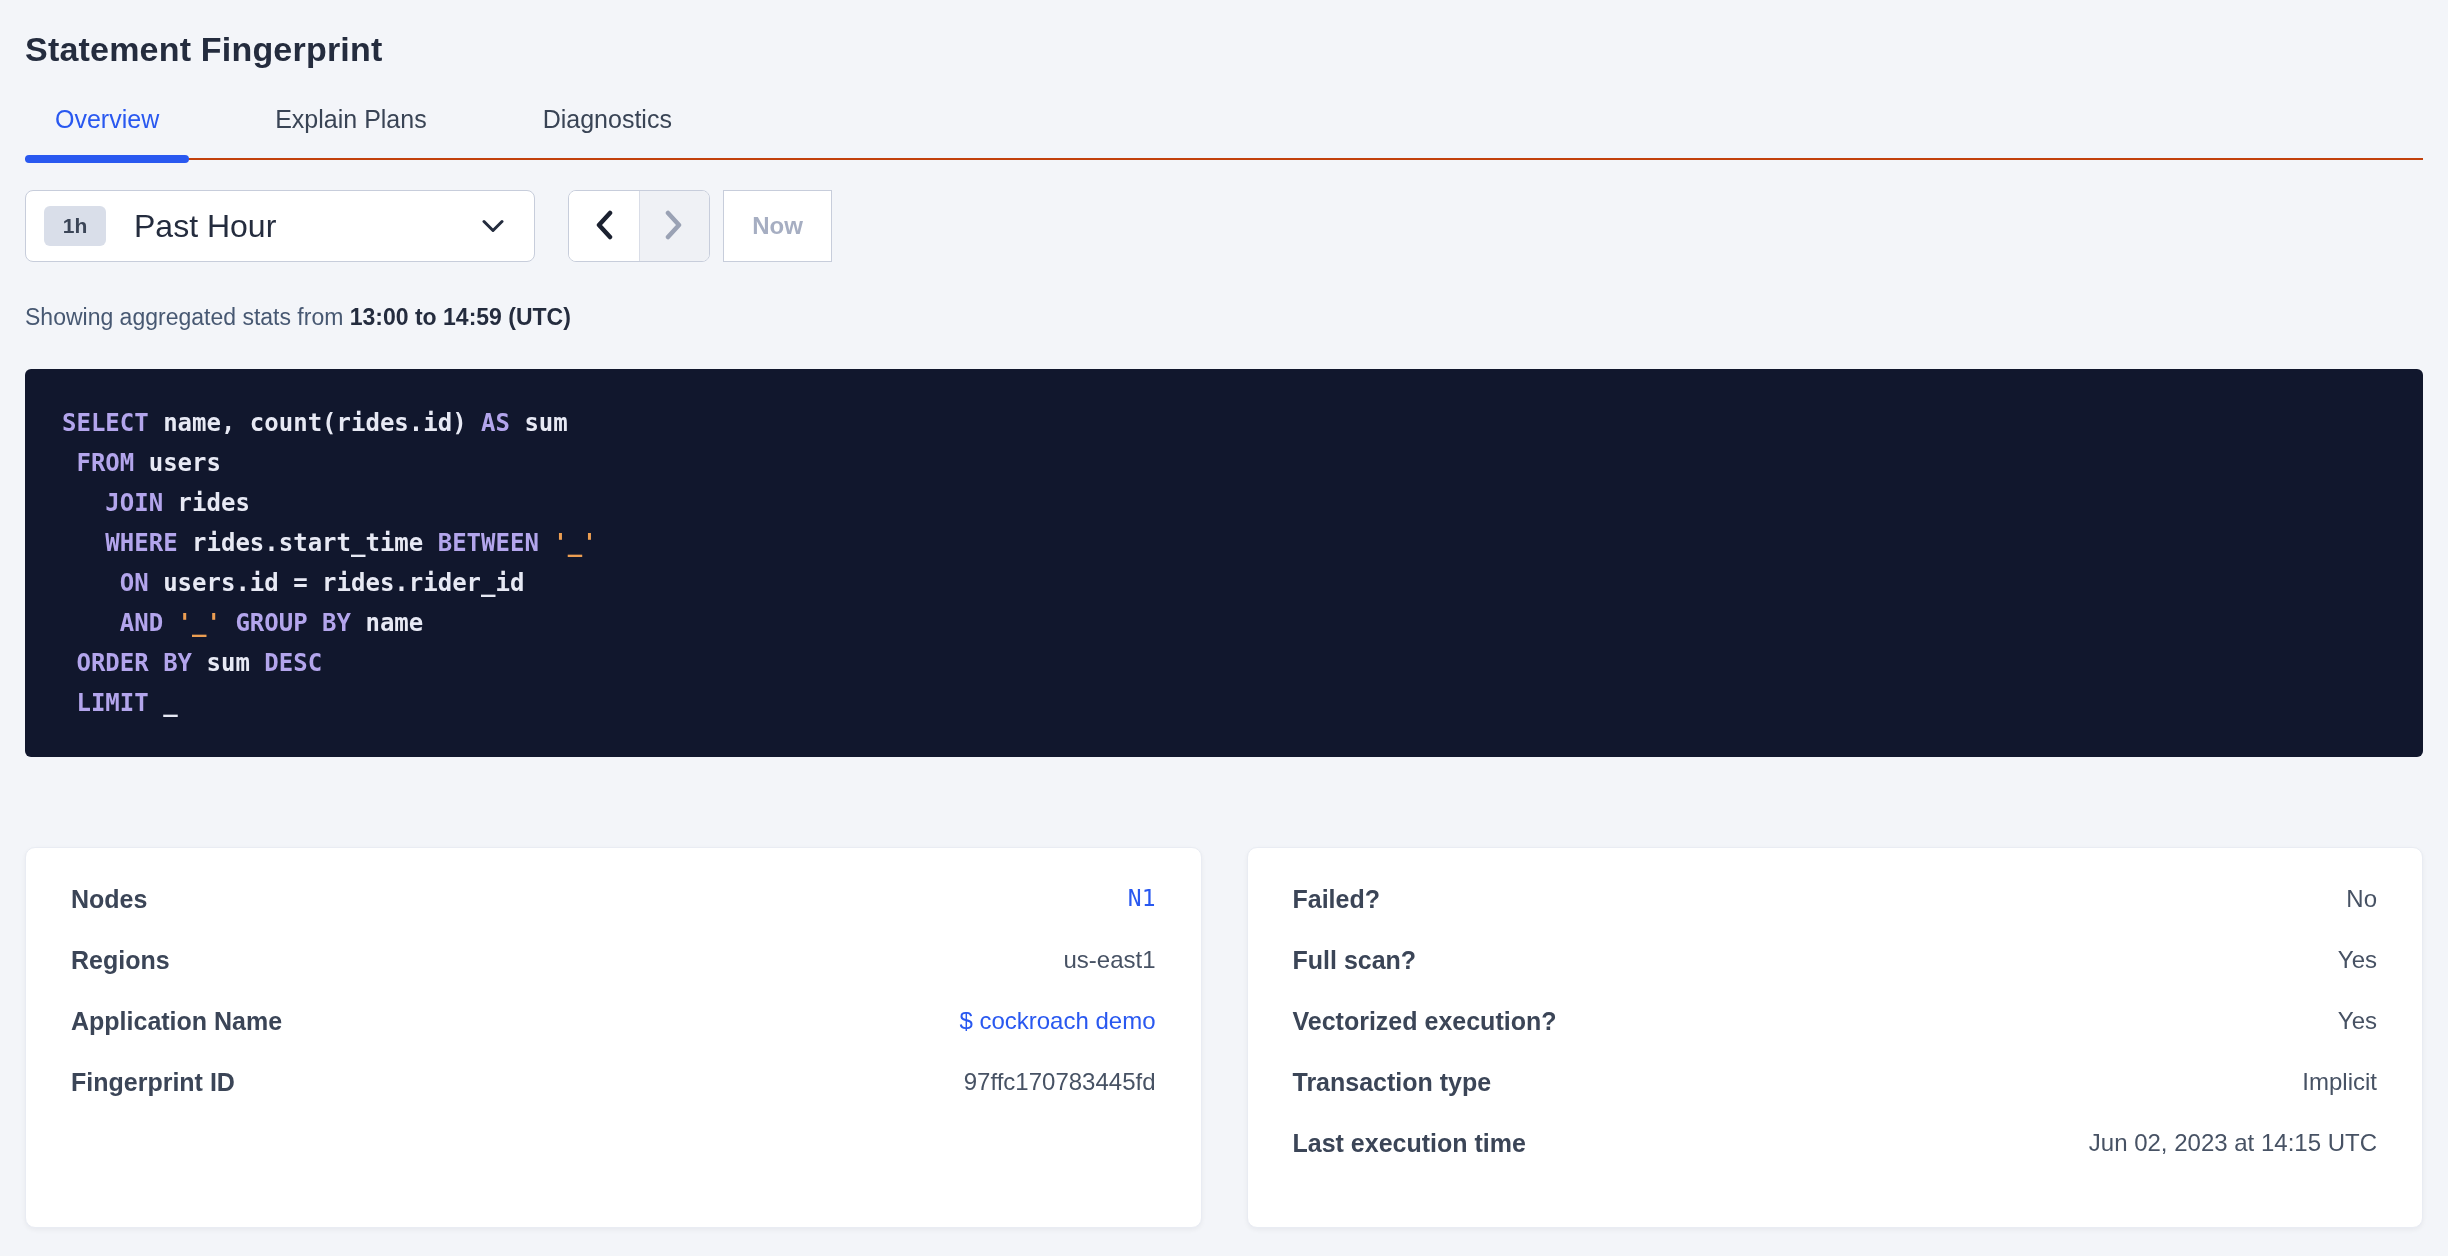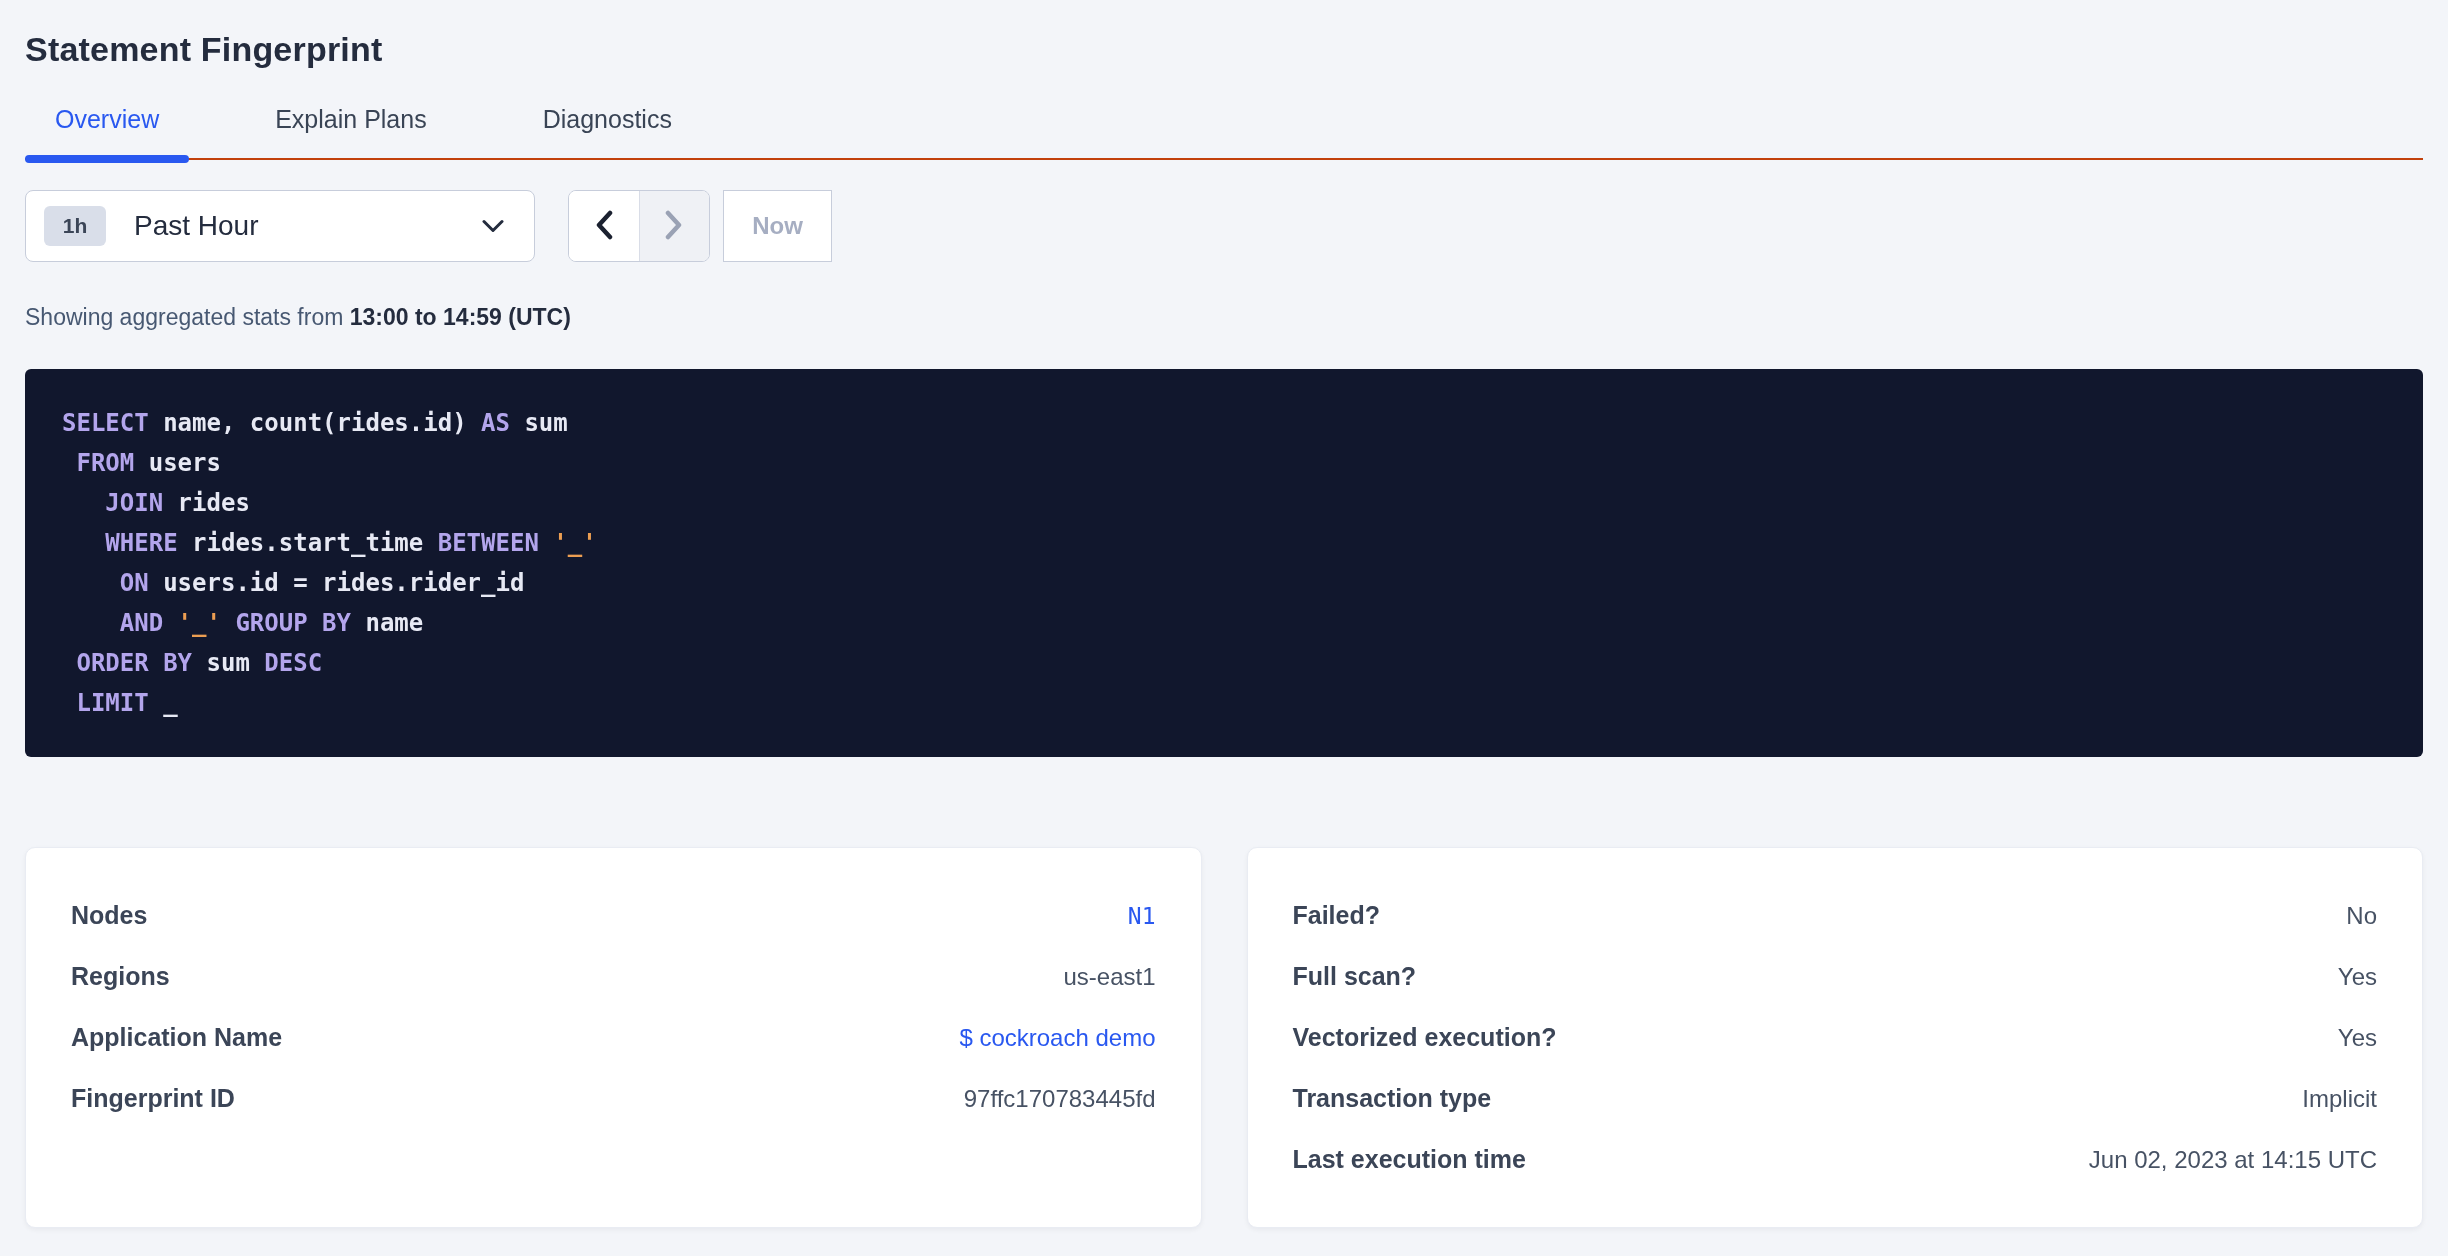--- a/index.html
+++ b/index.html
@@ -29,21 +29,21 @@
   .controls-row { display:flex; align-items:stretch; margin-top:30px; height:72px; }
   .range-dropdown {
     width:510px; background:#fff; border:1px solid #c7cddb; border-radius:8px;
     display:flex; align-items:center; padding:0 30px 0 18px; cursor:pointer;
   }
   .range-badge {
     width:62px; height:40px; background:#d9dee9; border-radius:6px;
     display:flex; align-items:center; justify-content:center;
     font-size:21px; font-weight:700; color:#3b4557;
   }
-  .range-label { margin-left:28px; font-size:28px; color:#242c3e; }
+  .range-label { margin-left:28px; font-size:32px; color:#242c3e; }
   .dd-chevron { margin-left:auto; display:flex; align-items:center; }
 
   .arrow-group {
     margin-left:33px; width:142px; display:flex;
     border:1px solid #c7cddb; border-radius:8px; overflow:hidden; background:#fff;
   }
   .arrow-btn { flex:1; display:flex; align-items:center; justify-content:center;
                background:#fff; border:none; cursor:pointer; }
   .arrow-btn.next { background:#eff1f5; border-left:1px solid #d9dde7; cursor:default; }
 
@@ -69,21 +69,21 @@
   .tok-kw  { color:var(--code-kw); }
   .tok-pl  { color:var(--code-plain); }
   .tok-str { color:var(--code-str); }
 
   
   .cards-row { display:flex; gap:45px; margin-top:90px; }
   .card {
     flex:1; background:#fff; border:1px solid #e9ecf3; border-radius:10px;
     padding:37px 45px; box-shadow:0 2px 5px rgba(16,22,48,.05);
   }
-  .card-row { height:61px; display:flex; align-items:center; justify-content:space-between; }
+  .card-row { height:61px; display:flex; align-items:flex-start; justify-content:space-between; }
   .row-label { font-size:25px; font-weight:600; color:#3b4557; }
   .row-value { font-size:24px; color:#475264; }
   .row-value.link { color:var(--accent); cursor:pointer; }
   .row-value.link-mono { color:var(--accent); cursor:pointer;
     font-family:"DejaVu Sans Mono","Liberation Mono",monospace; font-size:23px; }
 </style>
 </head>
 <body>
 
 <div class="page">

